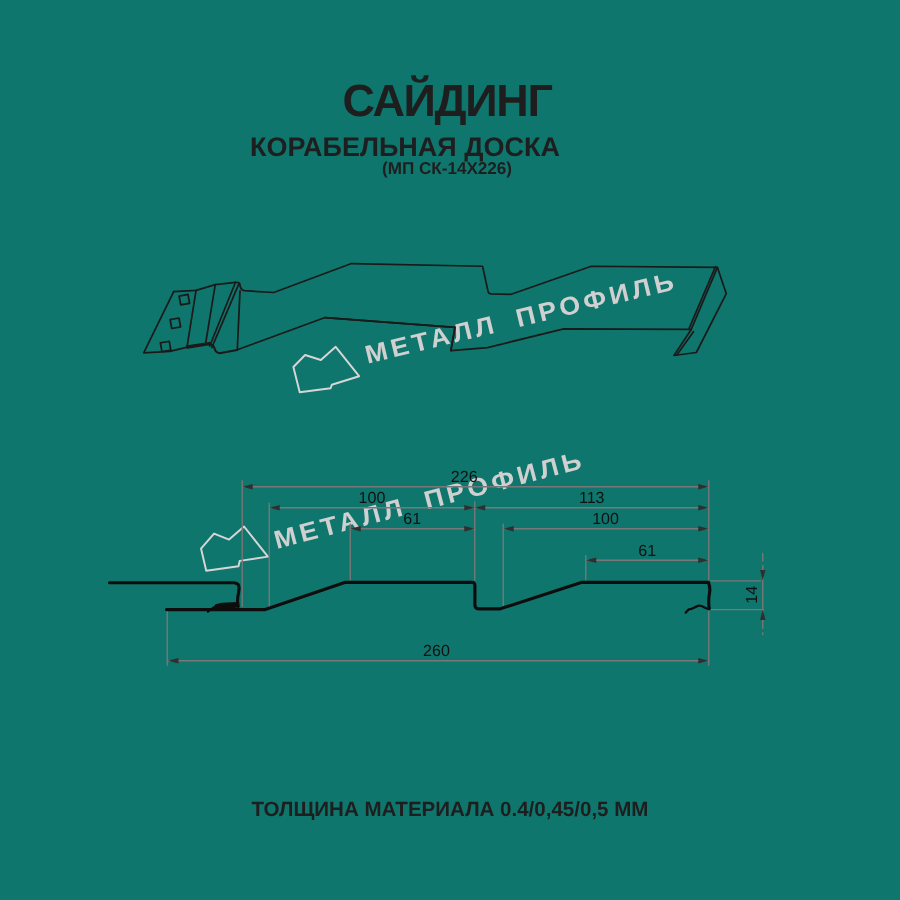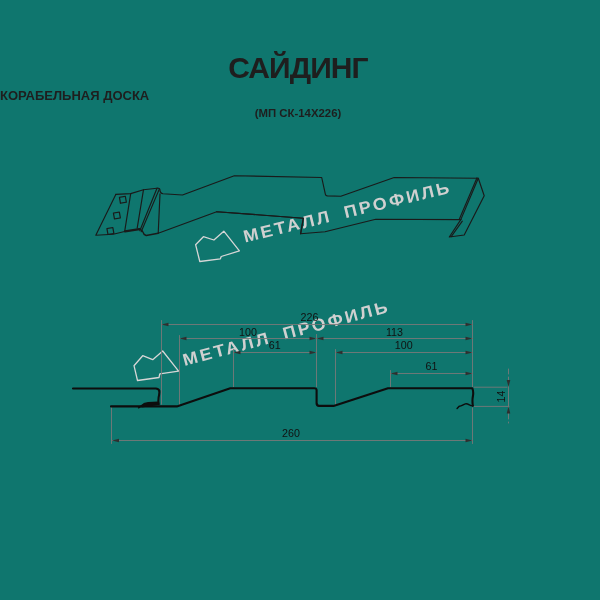--- a/index.html
+++ b/index.html
@@ -6,24 +6,25 @@
   #page{position:relative;width:600px;height:600px;background:#0f766e;overflow:hidden;
         font-family:"Liberation Sans", sans-serif;}
   .t{position:absolute;white-space:nowrap;color:#1e1e1e;}
 </style>
 </head>
 <body>
 <div id="page">
 
   <div class="t" style="left:-2px;width:600px;top:51px;text-align:center;font-size:30px;font-weight:bold;letter-spacing:-0.9px;">САЙДИНГ</div>
 
-  <div class="t" style="left:0;width:540px;top:88px;font-size:13px;font-weight:bold;letter-spacing:0;">КОРАБЕЛЬНАЯ ДОСКА</div>
+  <div class="t" style="left:0;width:540px;top:88px;text-align:center;font-size:18px;font-weight:bold;letter-spacing:0;">КОРАБЕЛЬНАЯ ДОСКА</div>
 
   <div class="t" style="left:-2px;width:600px;top:106.5px;text-align:center;font-size:11.4px;font-weight:bold;letter-spacing:0;">(МП СК-14Х226)</div>
 
+  <div class="t" style="left:0;width:600px;top:531.5px;text-align:center;font-size:13.7px;font-weight:bold;letter-spacing:0;">ТОЛЩИНА МАТЕРИАЛА 0.4/0,45/0,5 ММ</div>
 
   <svg width="600" height="600" viewBox="0 0 600 600" style="position:absolute;left:0;top:0;" fill="none" stroke-linecap="round" stroke-linejoin="round">
 
     <g stroke="#d6d6d6" stroke-width="1.3">
       <polygon points="203.4,236.7 213.9,240.0 223.8,231.2 239.4,250.8 221.2,256.5 220.4,258.8 199.8,261.5 195.6,244.7"></polygon>
     </g>
 
     <g transform="translate(245,242.5) rotate(-13.6) scale(1.06,1)">
       <text x="0" y="0" font-size="17" font-weight="bold" letter-spacing="2.35" word-spacing="5.3" fill="#d0d0d0" stroke="none">МЕТАЛЛ ПРОФИЛЬ</text>
     </g>

